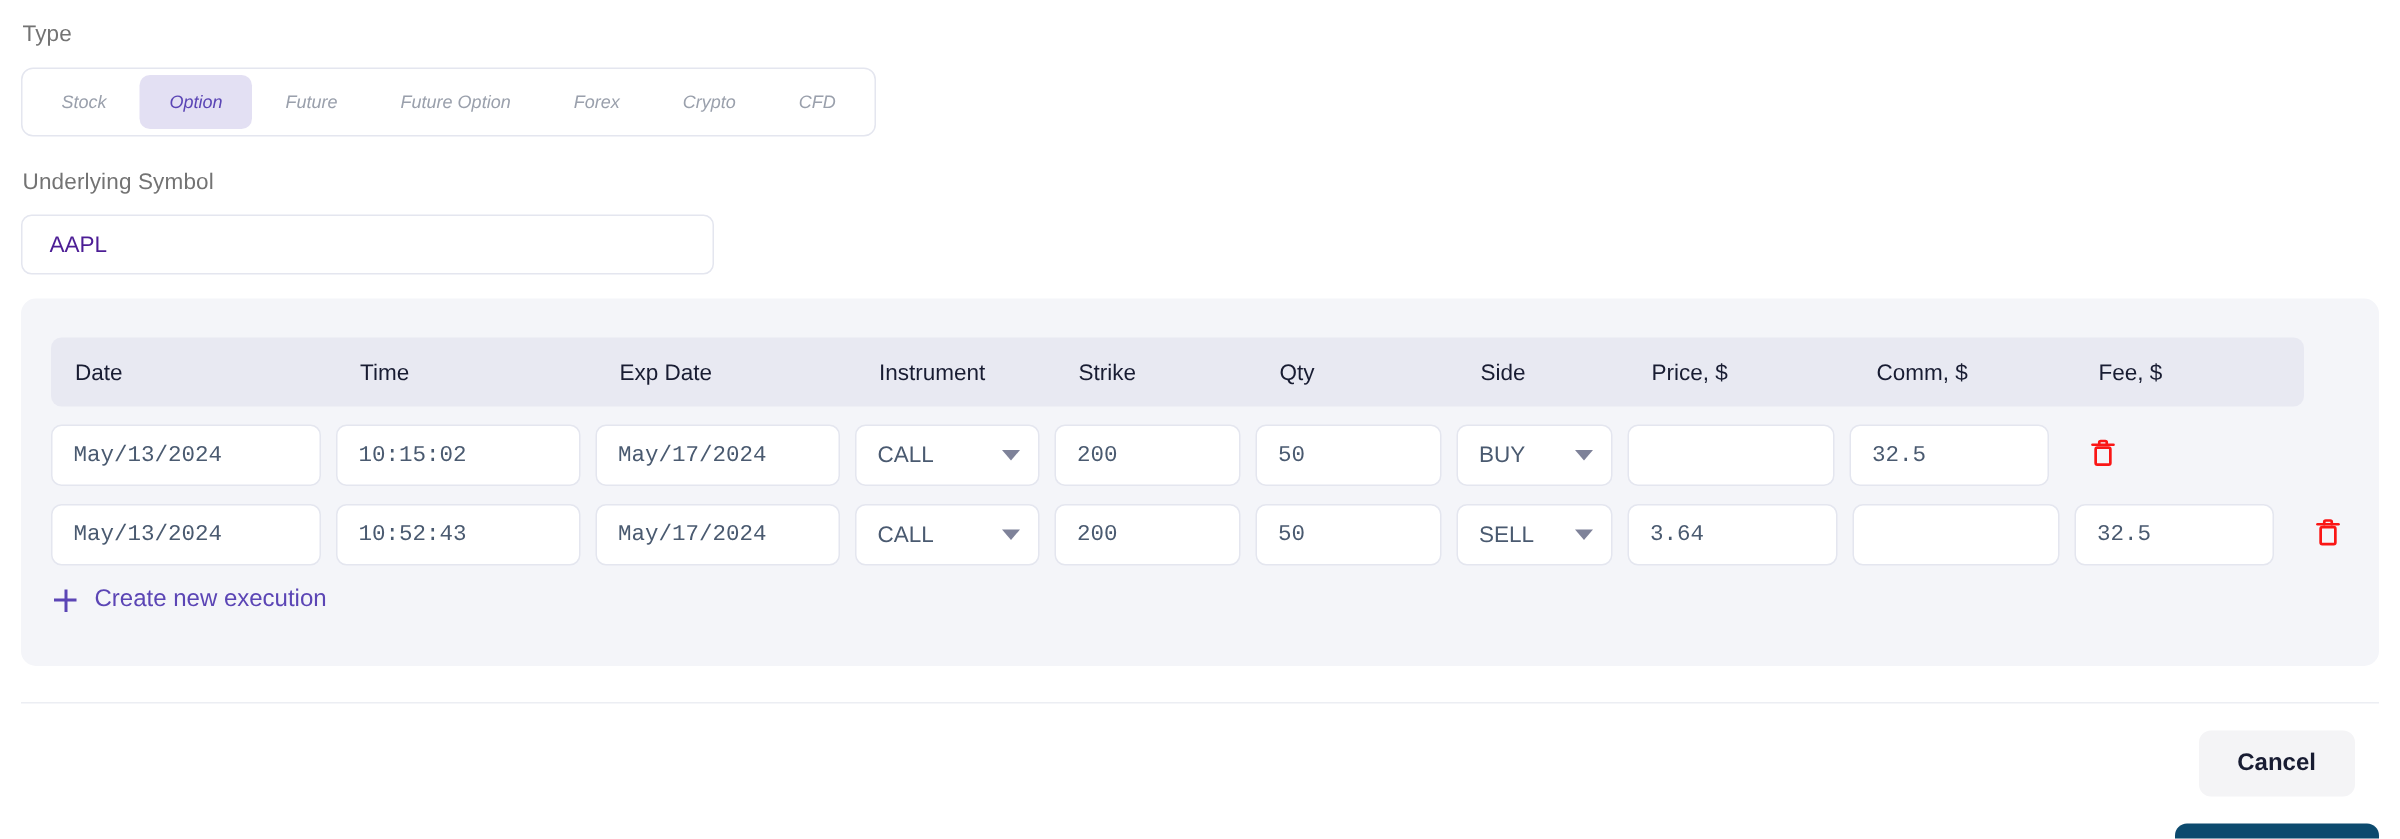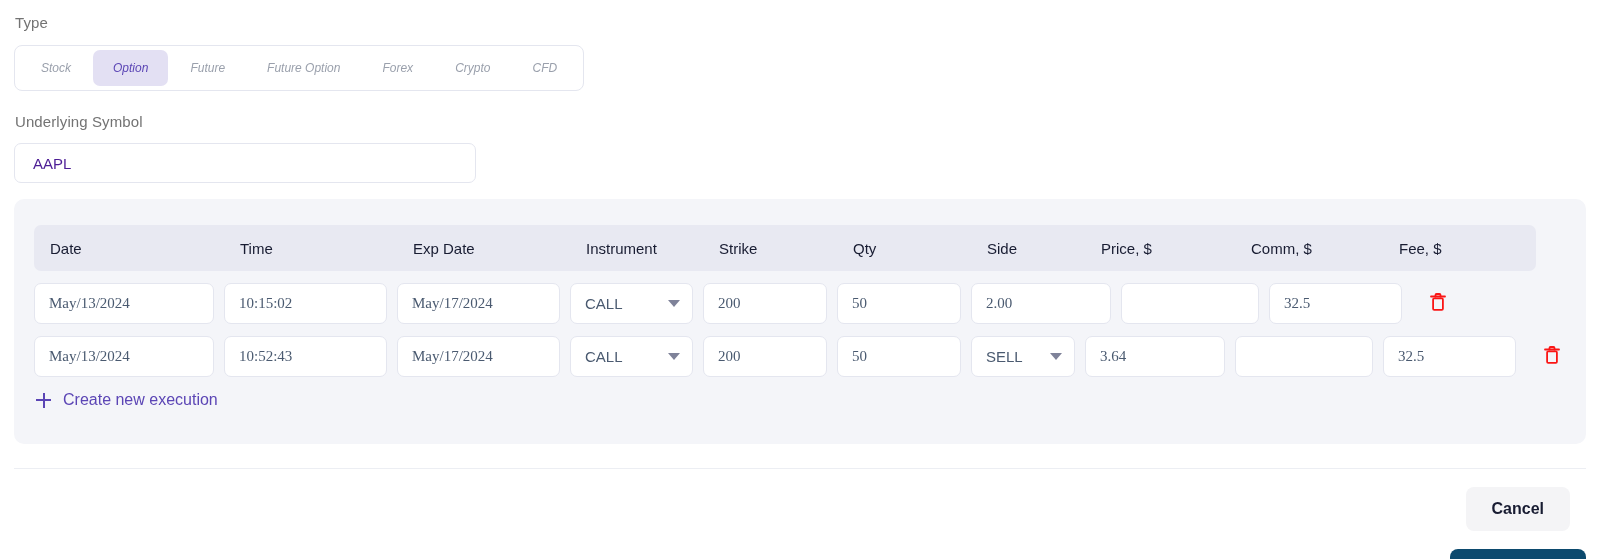--- a/index.html
+++ b/index.html
@@ -119,21 +119,21 @@
   }
   .inp {
     width: 100%;
     height: 41px;
     border: 1px solid #e4e6ef;
     border-radius: 7px;
     background: #ffffff;
     font-size: 15px;
     color: #4a5a70;
     padding: 0 14px;
-    font-family: Liberation Serif, serif;
+    font-family: Liberation Mono, monospace;
     outline: none;
   }
   .sel {
     width: 100%;
     height: 41px;
     border: 1px solid #e4e6ef;
     border-radius: 7px;
     background: #ffffff;
     display: flex;
     align-items: center;
@@ -257,21 +257,26 @@
         <div class="cell" style="width: 173px;"><input type="text" class="inp" value="10:15:02" style=""></div>
         <div class="cell" style="width: 173px;"><input type="text" class="inp" value="May/17/2024" style=""></div>
         <div class="cell" style="width: 133px;">
           <div class="sel">
             <span>CALL</span>
             <span class="caret"></span>
           </div>
         </div>
         <div class="cell" style="width: 134px;"><input type="text" class="inp" value="200" style=""></div>
         <div class="cell" style="width: 134px;"><input type="text" class="inp" value="50" style=""></div>
-        <div class="cell" style="width: 150px;"><input type="text" class="inp" value="2.00" style=""></div>
+        <div class="cell" style="width: 114px;">
+          <div class="sel">
+            <span>BUY</span>
+            <span class="caret"></span>
+          </div>
+        </div>
         <div class="cell" style="width: 148px;"><input type="text" class="inp" value="" style=""></div>
         <div class="cell" style="width: 143px;"><input type="text" class="inp" value="32.5" style=""></div>
         <button class="del-btn">
           <span><svg width="20" height="22" viewBox="0 0 20 22" fill="none">
               <path d="M3 5.5h14" stroke="#fa1616" stroke-width="1.8" stroke-linecap="round"></path>
               <path d="M7.5 5.5V4a1 1 0 0 1 1-1h3a1 1 0 0 1 1 1v1.5" stroke="#fa1616" stroke-width="1.8" stroke-linecap="round"></path>
               <rect x="5.1" y="7.4" width="9.8" height="11.4" rx="1.1" stroke="#fa1616" stroke-width="1.8"></rect>
             </svg></span>
         </button>
       </div>

